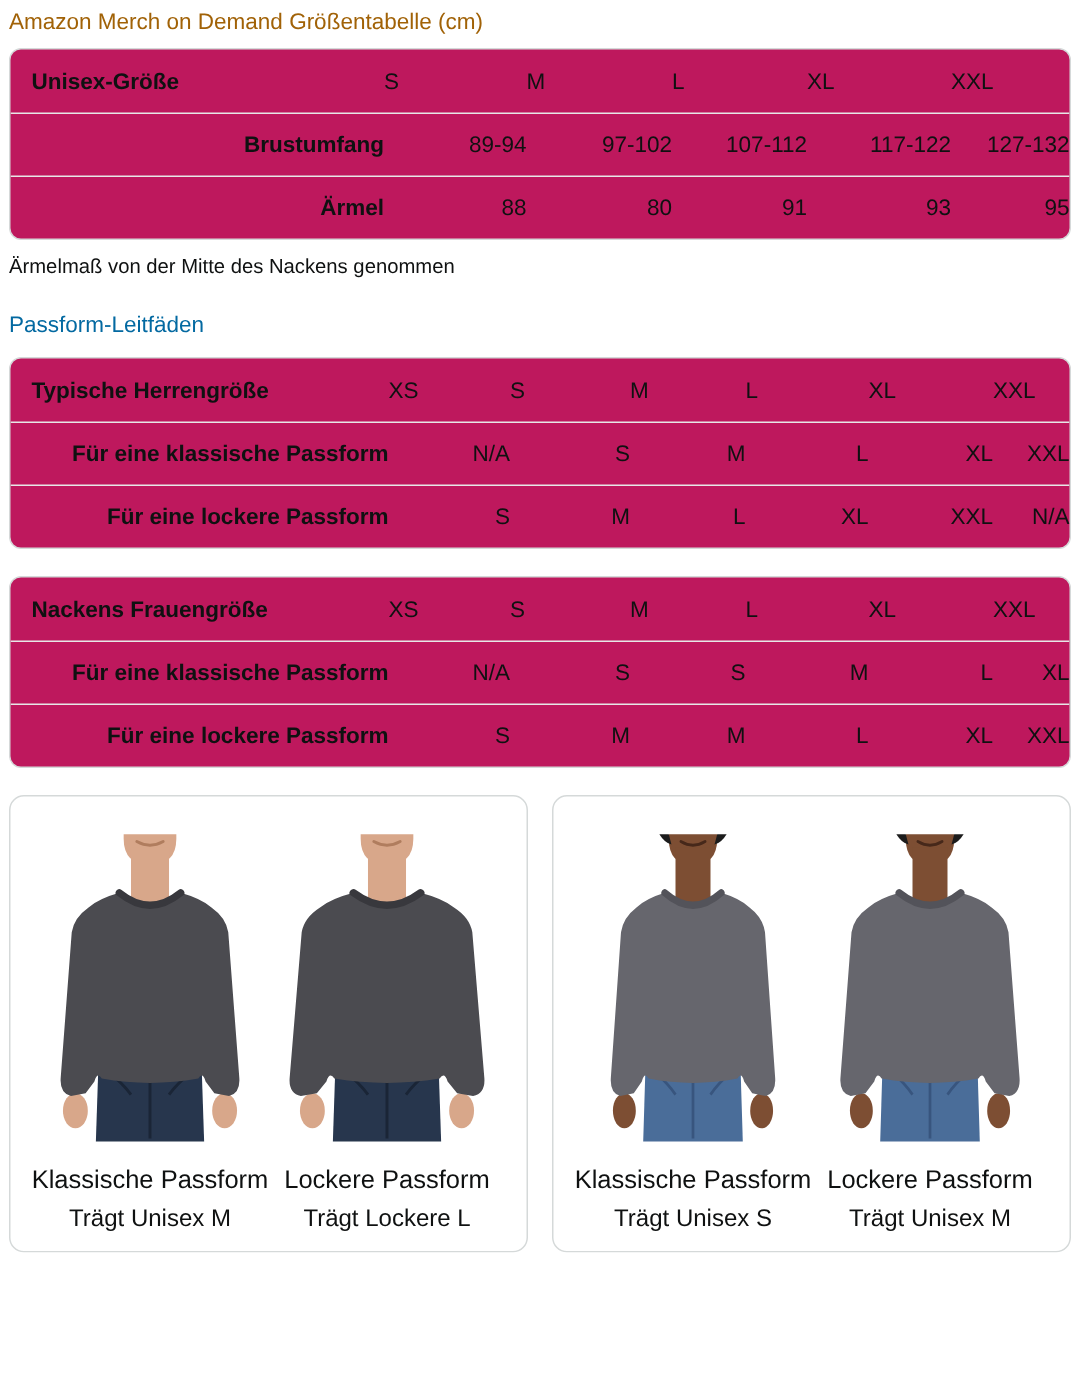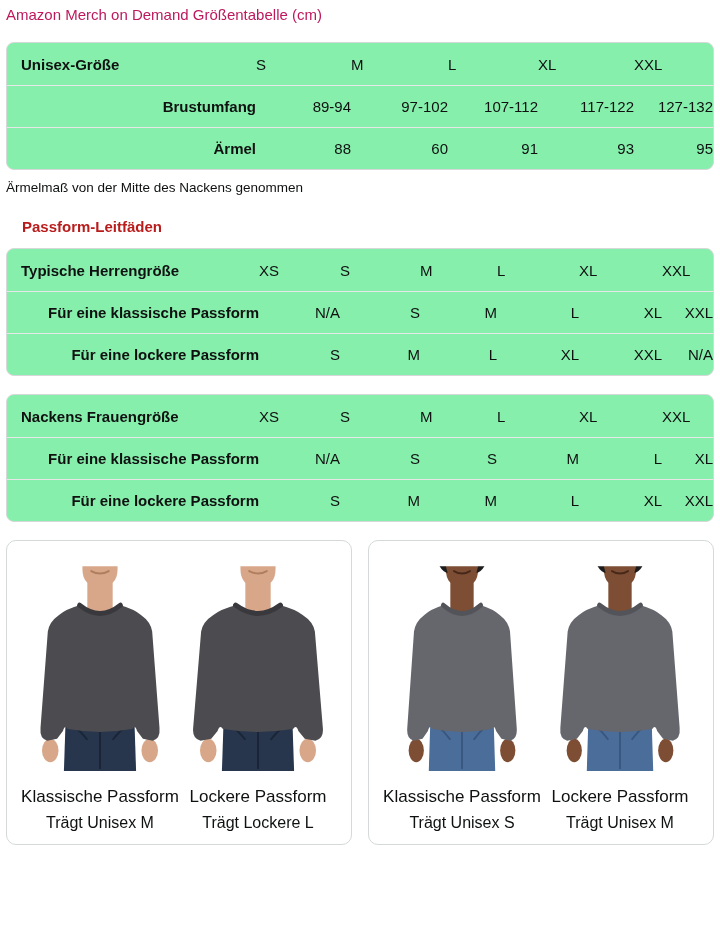--- a/index.html
+++ b/index.html
@@ -9,29 +9,29 @@
     font-family: "Liberation Sans", "DejaVu Sans", sans-serif;
     color: #0f1111;
   }
   .page { width: 720px; padding: 7px 6px 0 6px; }
 
   .page-title {
     font-size: 15px;
     font-weight: 400;
     line-height: 16px;
     padding-left: 0px;
-    margin-bottom: 19px;
-    color: #be185d;
+    margin-bottom: 9px;
+    color: #a16207;
   }
 
   
   .chart-table {
     border: 1px solid #d5d9d9;
     border-radius: 8px;
-    background: #86efac;
+    background: #be185d;
     overflow: hidden;
   }
   .chart-table .row {
     display: grid;
     align-items: center;
     min-height: 42px;
     padding-left: 14px;
   }
   .chart-table .row + .row { border-top: 1px solid #e7e7e7; text-align: right; }
   .size-table .row { grid-template-columns: 235px 95px 97px 90px 96px 1fr; min-height: 42px; }
@@ -40,23 +40,23 @@
   .cell.label { font-weight: 700; }
 
   .note {
     font-size: 13.5px;
     line-height: 17px;
     margin: 9px 0 0 0;
     color: #0f1111;
   }
   .section-title {
     font-size: 15px;
-    font-weight: 700;
-    margin: 22px 0 13px 16px;
-    color: #b91c1c;
+    font-weight: 400;
+    margin: 22px 0 13px 0;
+    color: #0369a1;
   }
   .fit-table + .fit-table { margin-top: 18px; }
 
   
   .cards { display: flex; gap: 16px; margin-top: 18px; }
   .card {
     flex: 1;
     border: 1px solid #d5d9d9;
     border-radius: 10px;
     background: #fff;
@@ -109,21 +109,21 @@
       <div class="cell label">Brustumfang</div>
       <div class="cell">89-94</div>
       <div class="cell">97-102</div>
       <div class="cell">107-112</div>
       <div class="cell">117-122</div>
       <div class="cell">127-132</div>
     </div>
     <div class="row">
       <div class="cell label">Ärmel</div>
       <div class="cell">88</div>
-      <div class="cell">60</div>
+      <div class="cell">80</div>
       <div class="cell">91</div>
       <div class="cell">93</div>
       <div class="cell">95</div>
     </div>
   </section>
 
   <p class="note">Ärmelmaß von der Mitte des Nackens genommen</p>
 
   <h2 class="section-title">Passform-Leitfäden</h2>
 

